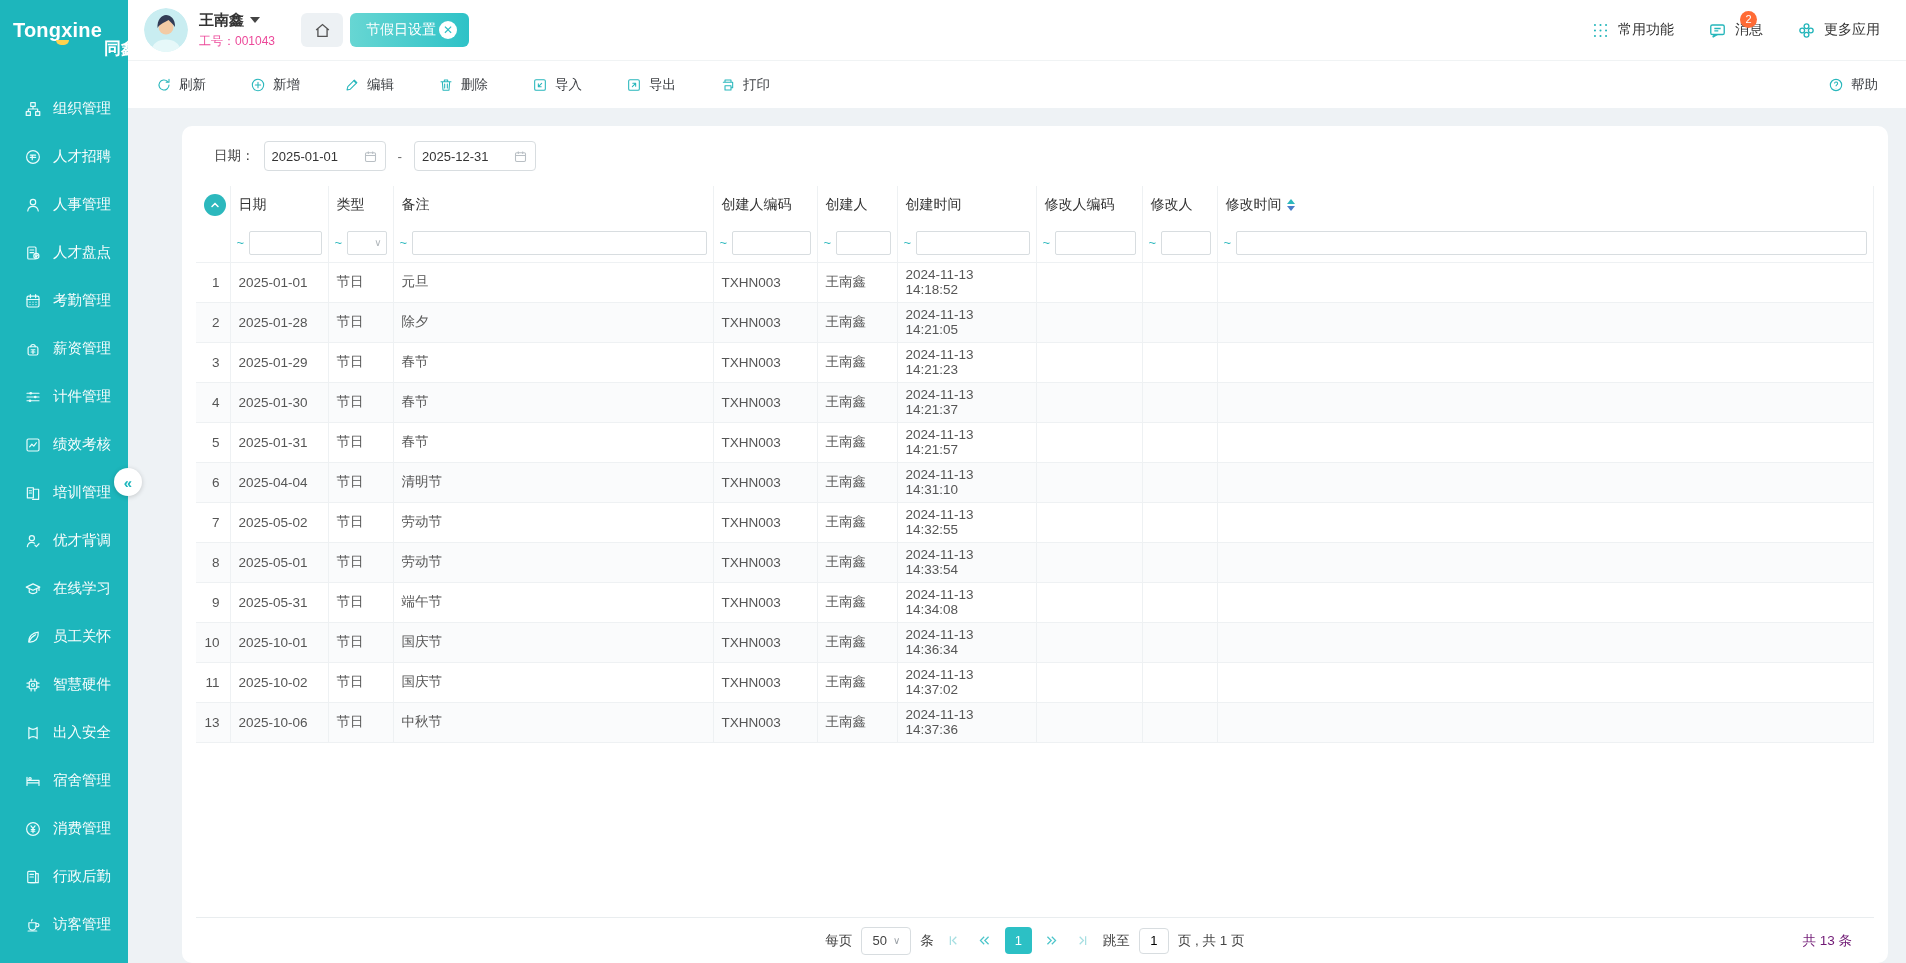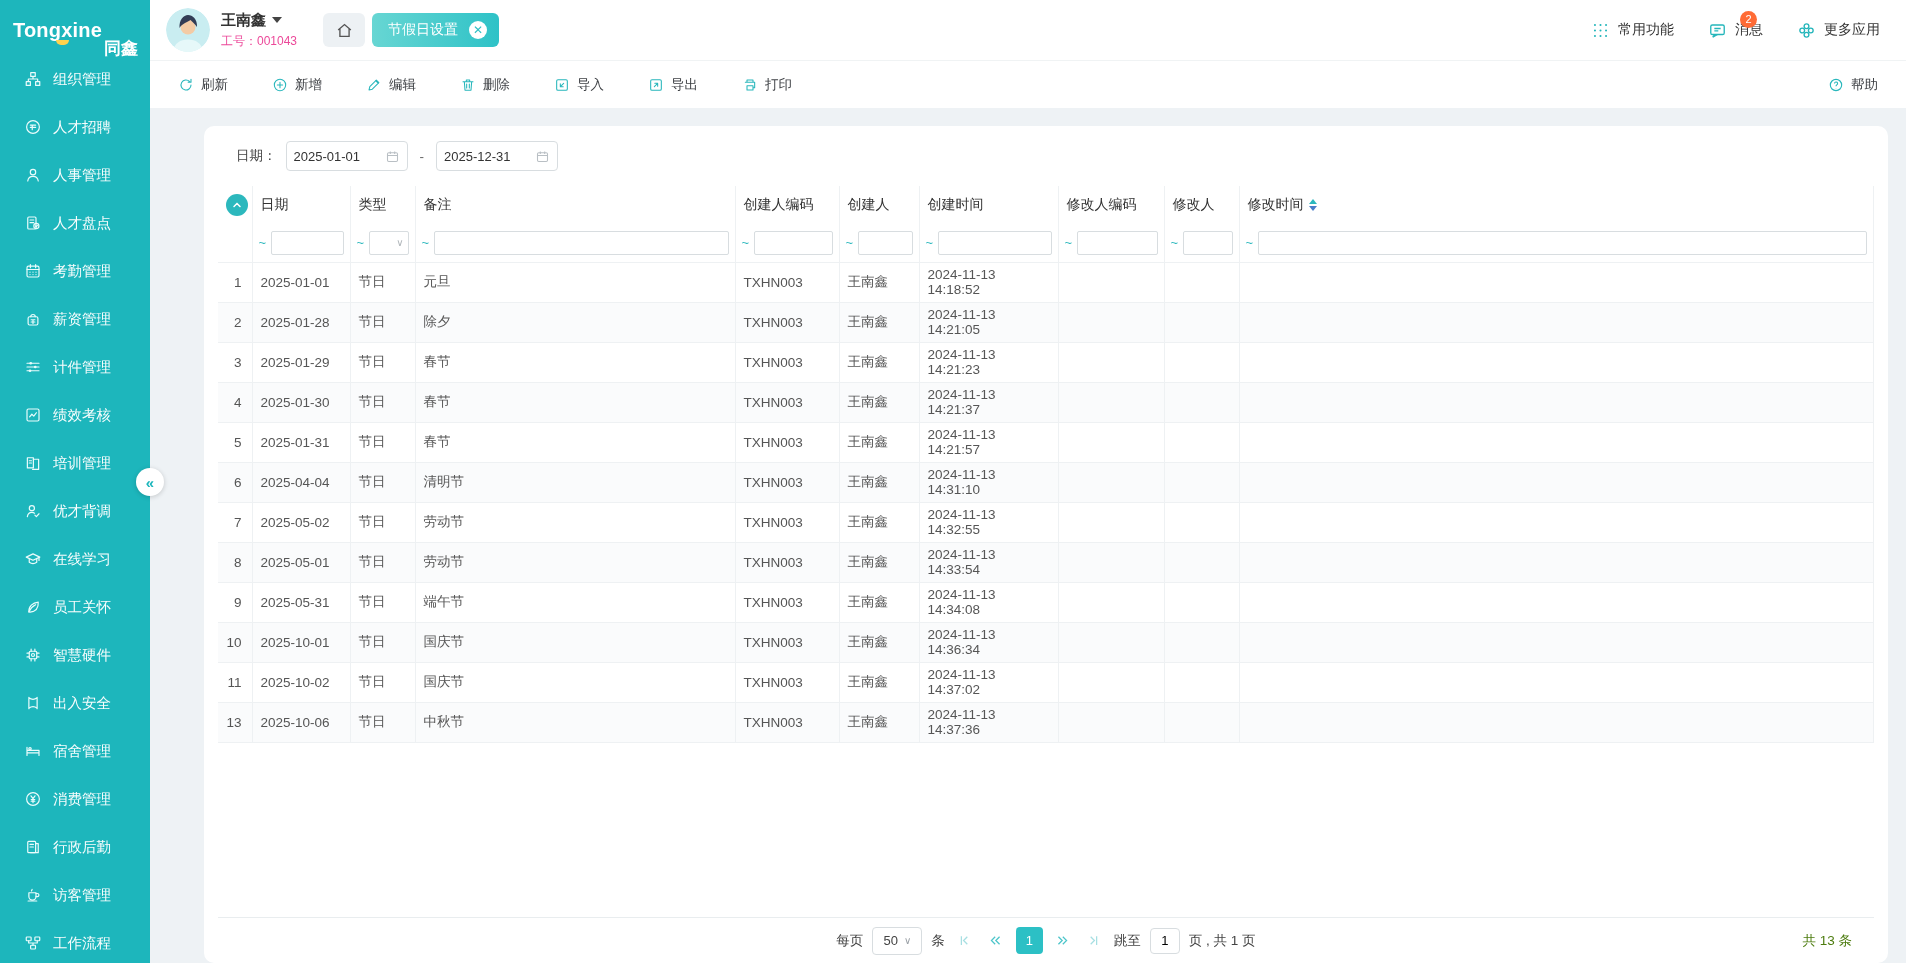--- a/index.html
+++ b/index.html
@@ -1,45 +1,45 @@
 <!DOCTYPE html>
 <html><head>
 <meta charset="utf-8">
 <style>
   * { box-sizing: border-box; margin: 0; padding: 0; }
   html,body { width:1906px; height:963px; overflow:hidden; }
   body { font-family:"Liberation Sans","DejaVu Sans",sans-serif; display:flex; background:#eef2f5; color:#333; }
 
   
-  .sidebar { width:150px; flex-shrink:0; background:#1db6bc; color:#fff; position:relative; z-index:5; }
+  .sidebar { width:128px; flex-shrink:0; background:#1db6bc; color:#fff; position:relative; z-index:5; }
   .logo { height:60px; display:flex; align-items:center; padding-left:13px; position:relative; white-space:nowrap; }
   .logo-en { font-size:20px; font-weight:bold; letter-spacing:.2px; }
   .logo-cn { font-size:17px; font-weight:bold; margin-left:2px;margin-top:36px; }
   .logo::after { content:""; position:absolute; left:56px; top:40px; width:13px; height:5px;
                  background:#ffd24d; border-radius:0 0 12px 12px; }
   .menu { padding-top:10px; }
-  .menu-item { height:48px; display:flex; align-items:flex-start; padding-left:24px; gap:11px;
+  .menu-item { height:48px; display:flex; align-items:flex-end; padding-left:24px; gap:11px;
                font-size:14.5px; color:rgba(255,255,255,.97); cursor:pointer; }
   .menu-item svg { width:18px; height:18px; stroke:#eafcfc; }
   .collapse-btn { position:absolute; right:-14px; top:468px; width:28px; height:28px; border-radius:50%;
                   background:#fff; color:#1db6bc; font-size:15px; font-weight:bold; display:flex;
                   align-items:center; justify-content:center; box-shadow:0 1px 5px rgba(0,0,0,.18); cursor:pointer; }
 
   
   .main { flex:1; display:flex; flex-direction:column; min-width:0; }
   .header { height:60px; background:#fff; display:flex; align-items:center; padding:0 26px 0 16px; }
   .avatar { width:44px; height:44px; border-radius:50%; overflow:hidden; flex-shrink:0; }
   .user-block { margin-left:11px; }
   .user-name { font-size:15px; font-weight:bold; color:#333; display:flex; align-items:center; gap:6px; cursor:pointer; }
   .caret-down { width:0; height:0; border-left:5px solid transparent; border-right:5px solid transparent; border-top:6px solid #444; }
   .user-id { font-size:12px; color:#ec4899; margin-top:3px; }
   .tabs { display:flex; align-items:center; margin-left:26px; gap:7px; }
   .home-btn { width:42px; height:34px; background:#edf1f4; border-radius:6px; display:flex; align-items:center; justify-content:center; cursor:pointer; }
   .home-btn svg { width:19px; height:19px; stroke:#555; }
-  .tab-active { height:34px; display:flex; align-items:center; gap:11px; padding:0 12px 0 16px; border-radius:6px;
+  .tab-active { height:34px; display:flex; align-items:center; gap:3px; padding:0 12px 0 16px; border-radius:6px;
                 background:linear-gradient(90deg,#67d6d3,#2ec2c7); color:#fff; font-size:14px; cursor:pointer; }
   .tab-close { width:18px; height:18px; border-radius:50%; background:#fff; color:#2ebfc4; font-size:12px; font-weight:bold;
                display:flex; align-items:center; justify-content:center; cursor:pointer; line-height:1; }
   .header-right { margin-left:auto; display:flex; align-items:center; gap:34px; font-size:14px; color:#333; }
   .hr-item { display:flex; align-items:center; gap:8px; cursor:pointer; position:relative; }
   .hr-item svg { width:19px; height:19px; stroke:#25b6bb; }
   .badge { position:absolute; top:-10px; left:32px; min-width:17px; height:17px; padding:0 4px; border-radius:9px;
            background:#ff6b35; color:#fff; font-size:11px; display:flex; align-items:center; justify-content:center; }
 
   .toolbar { height:48px; background:#fff; border-top:1px solid #f0f3f4; display:flex; align-items:center; padding:0 28px; gap:44px; }
@@ -84,21 +84,21 @@
   .pp-select { width:50px; height:28px; border:1px solid #d8dde0; border-radius:4px; display:flex; align-items:center;
                justify-content:center; gap:6px; cursor:pointer; font-size:13px; }
   .pp-select .v { color:#9aa0a6; font-size:10px; }
   .pg-arrow { width:22px; height:26px; display:flex; align-items:center; justify-content:center; cursor:pointer; }
   .pg-arrow svg { width:15px; height:15px; }
   .pg-end svg { stroke:#a7dfe2; }
   .pg-step svg { stroke:#4cc5ca; }
   .pg-page { width:27px; height:27px; border-radius:4px; background:#2cc0c5; color:#fff; display:flex; align-items:center;
              justify-content:center; font-size:13px; cursor:pointer; }
   .jump-input { width:30px; height:26px; border:1px solid #d8dde0; border-radius:4px; text-align:center; font-size:13px; outline:none; }
-  .total { position:absolute; right:22px; color:#4d7c0f; }
+  .total { position:absolute; right:22px; color:#701a75; }
 </style>
 </head>
 <body>
 
 <aside class="sidebar">
   <div class="logo">
     <span class="logo-en">Tongxine</span>
     <span class="logo-cn">同鑫</span>
   </div>
   <nav class="menu" id="sidebar-menu">

